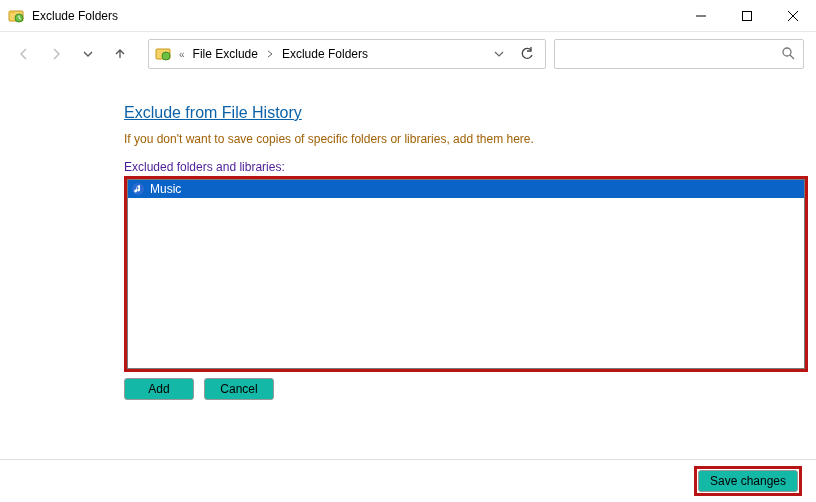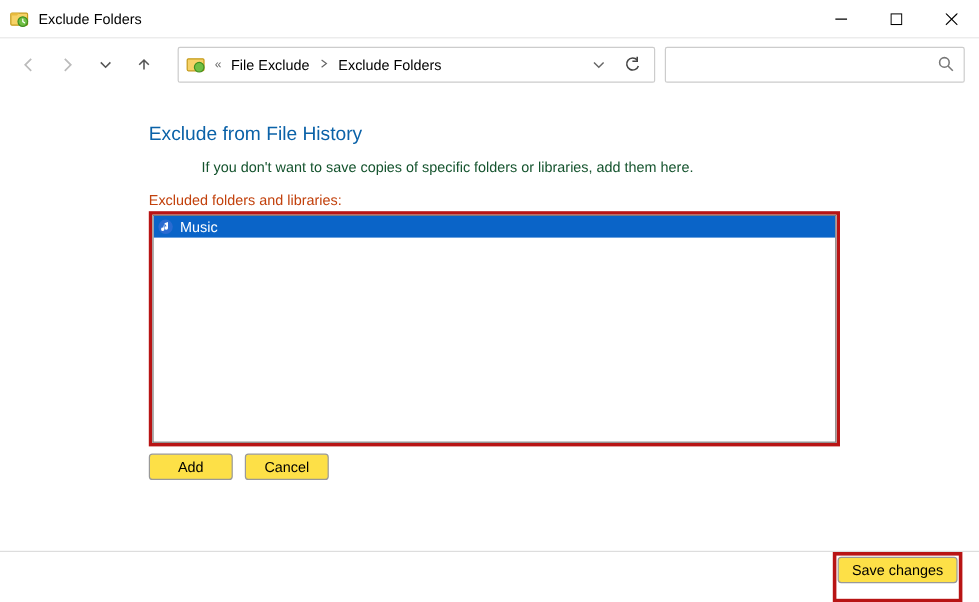--- a/index.html
+++ b/index.html
@@ -76,36 +76,36 @@
 
   
   .content {
     padding: 28px 20px 0 124px;
   }
   .heading {
     color: #0b62a8;
     font-size: 16px;
     font-weight: 400;
     margin-bottom: 10px;
+    text-decoration: underline;
   }
   .desc {
     font-size: 12px;
-    color: #14532d;
+    color: #a16207;
     margin-bottom: 14px;
-    margin-left: 44px;
   }
   .label {
     font-size: 12px;
-    color: #c2410c;
+    color: #4c1d95;
     margin-bottom: 2px;
   }
   .listbox-wrap {
     border: 3px solid #b81414;
     padding: 0;
-    width: 576px;
+    width: 684px;
   }
   .listbox {
     width: 100%;
     height: 190px;
     border: 1px solid #7a7a7a;
     background: #fff;
     overflow: auto;
     padding: 0;
   }
   .listitem {
@@ -124,38 +124,38 @@
   }
   .btnrow {
     margin-top: 6px;
     display: flex; gap: 10px;
   }
   .btn {
     min-width: 70px;
     height: 22px;
     border: 1px solid #999;
     border-radius: 3px;
-    background: #fde047;
+    background: #14b8a6;
     font-size: 12px;
     display: flex; align-items: center; justify-content: center;
     padding: 0 10px;
     cursor: default;
   }
 
   
   .footer-sep {
     position: absolute;
     left: 0; right: 0; bottom: 42px;
     height: 1px; background: #ddd;
   }
   .footer {
     position: absolute;
     left: 0; right: 0; bottom: 0;
     height: 42px;
-    display: flex; justify-content: flex-end;
+    display: flex; align-items: center; justify-content: flex-end;
     padding: 0 14px; gap: 10px;
     background: #fff;
   }
   .save-wrap {
     border: 3px solid #b81414;
     padding: 1px;
   }
   .btn.wide { min-width: 100px; }
 </style>
 </head>

